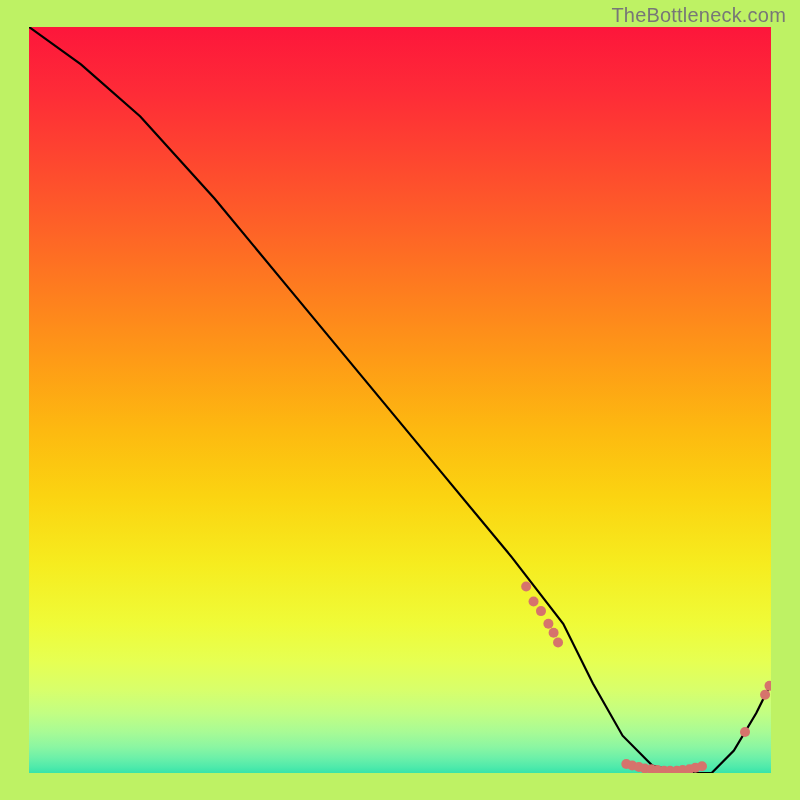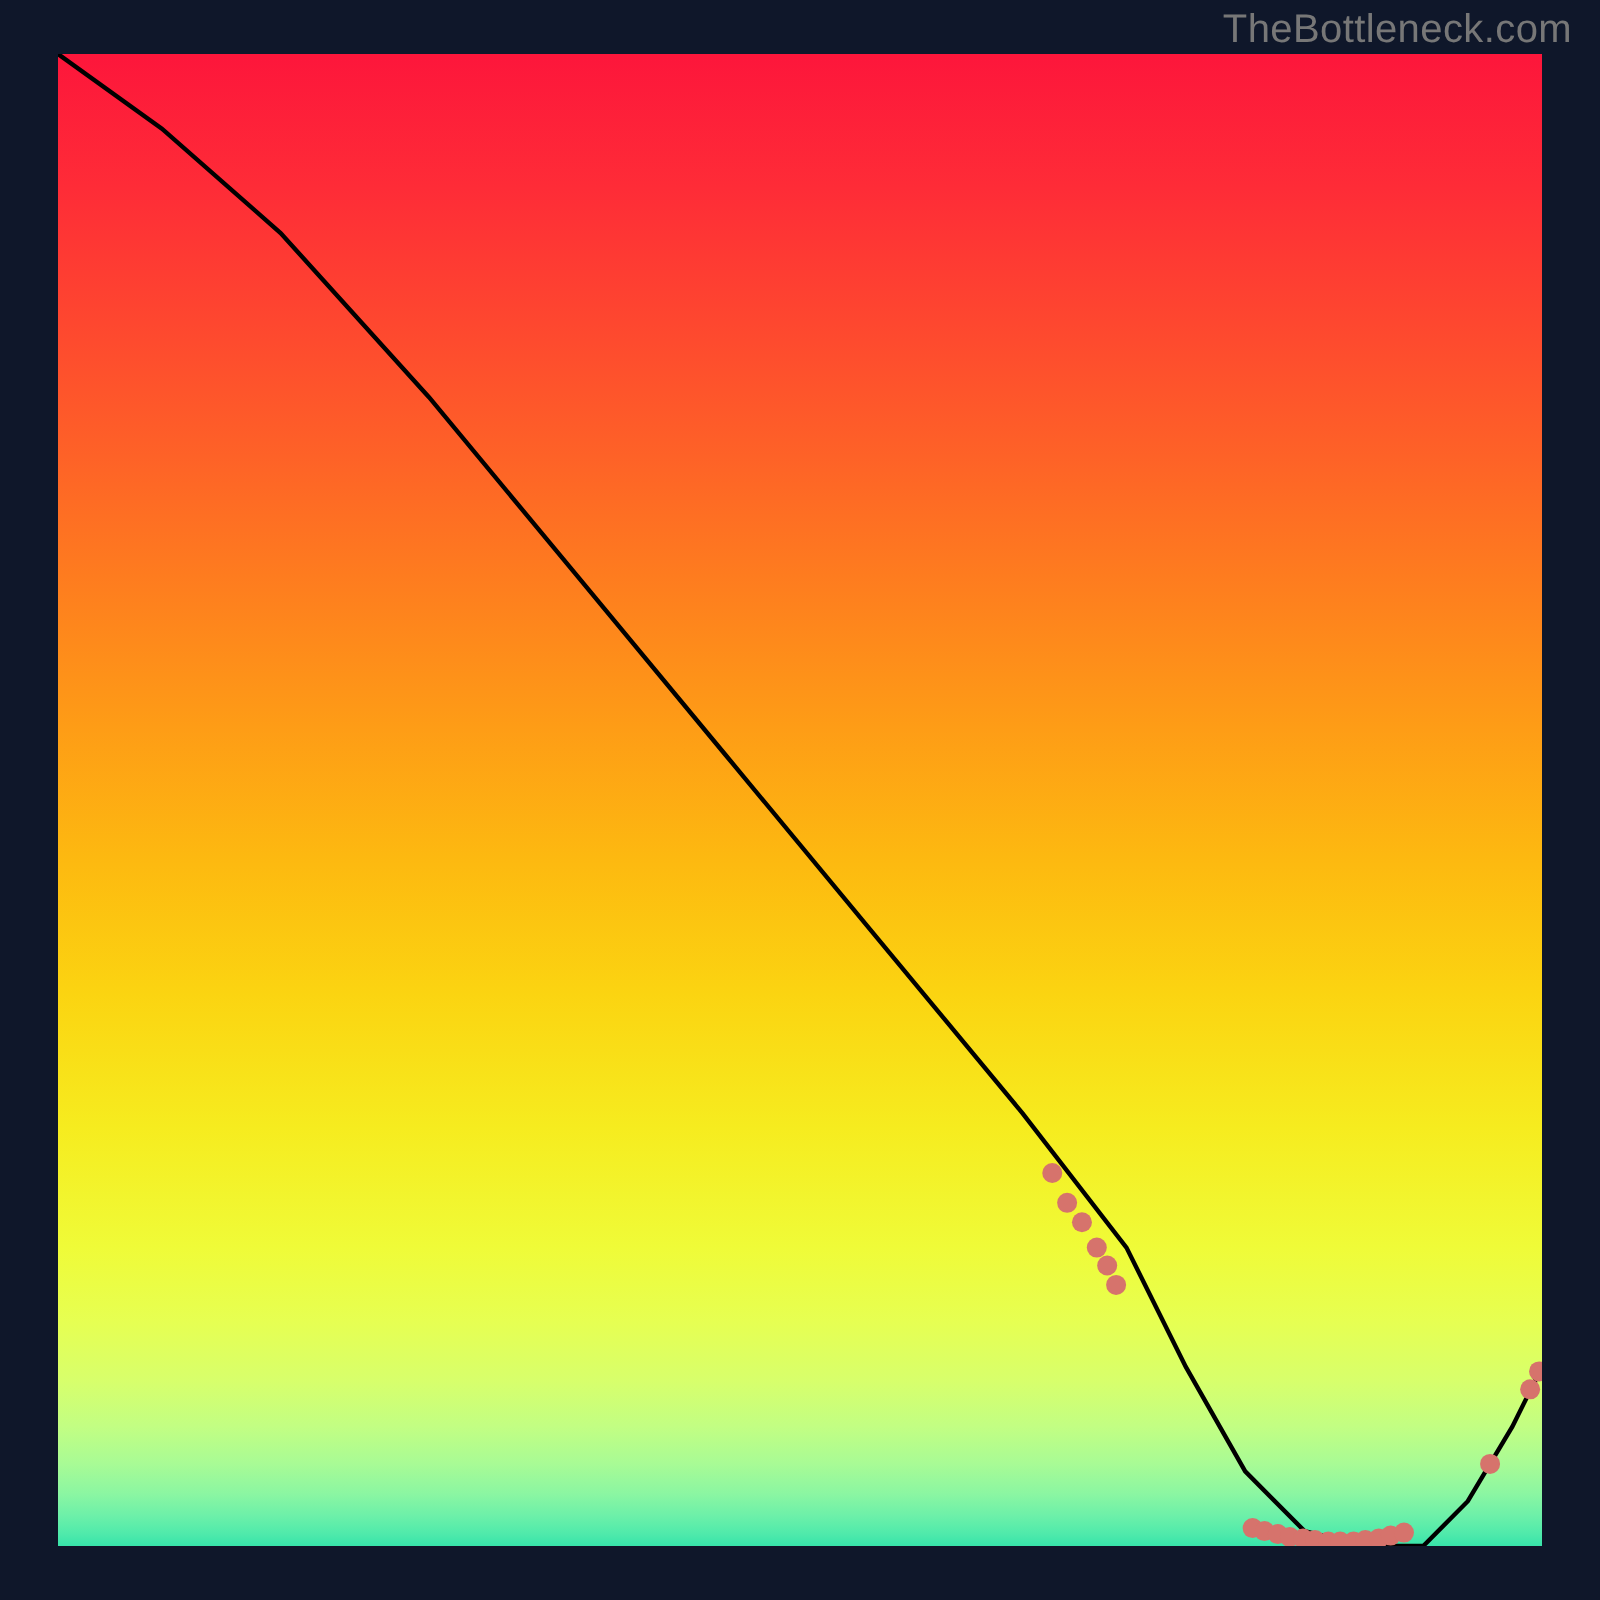--- a/index.html
+++ b/index.html
@@ -8,21 +8,21 @@
     width: 800px;
     height: 800px;
     background: #000;
     overflow: hidden;
     font-family: Arial, Helvetica, sans-serif;
   }
   .wrap {
     position: relative;
     width: 800px;
     height: 800px;
-    background: #0f172a;
+    background: #bef264;
   }
   .watermark {
     position: absolute;
     top: 4px;
     right: 14px;
     color: #777777;
     font-size: 20px;
     font-weight: 400;
     z-index: 5;
     letter-spacing: 0.2px;

